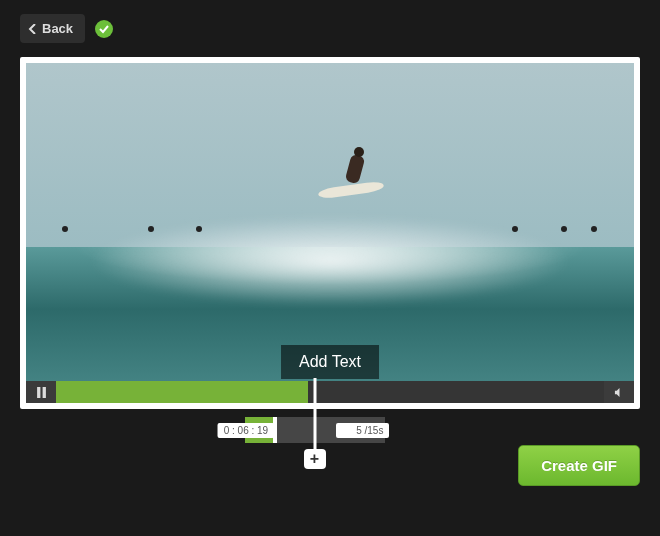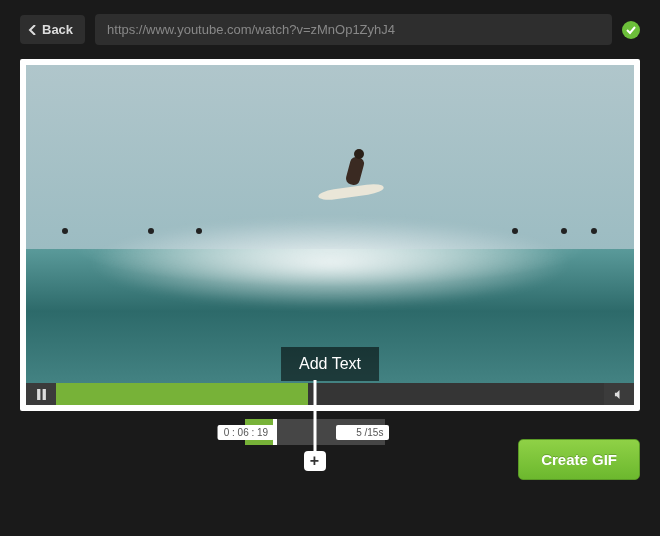--- a/index.html
+++ b/index.html
@@ -194,21 +194,21 @@
     border-radius: 4px;
     display:flex; align-items:center; justify-content:center;
     cursor:pointer;
     font-weight:bold;
     color:#333;
     font-size:16px;
   }
   .create-btn {
     position: absolute;
     right: 0;
-    top: 28px;
+    top: 36px;
     background: linear-gradient(to bottom, #8fd146, #6cb82e);
     border: 1px solid #5a9a26;
     color: #fff;
     font-weight: bold;
     font-size: 15px;
     padding: 11px 22px;
     border-radius: 5px;
     cursor: pointer;
     text-shadow: 0 -1px 0 rgba(0,0,0,0.2);
   }
@@ -216,21 +216,20 @@
 </head>
 <body>
 
 <div class="topbar">
   <button class="back-btn">
     <svg viewBox="0 0 10 10">
         <path d="M7 0 L2 5 L7 10" stroke="#ddd" stroke-width="2" fill="none"></path>
       </svg>
     <span>Back</span>
   </button>
-  <input class="url-input" type="text" value="https://www.youtube.com/watch?v=zMnOp1ZyhJ4" style="">
   <div class="status-icon">
     <svg viewBox="0 0 10 10">
         <path d="M1 5 L4 8 L9 2" stroke="#fff" stroke-width="2" fill="none"></path>
       </svg>
   </div>
 </div>
 
 <div class="video-panel">
   <div class="video-frame">
     <div class="sky"></div>

